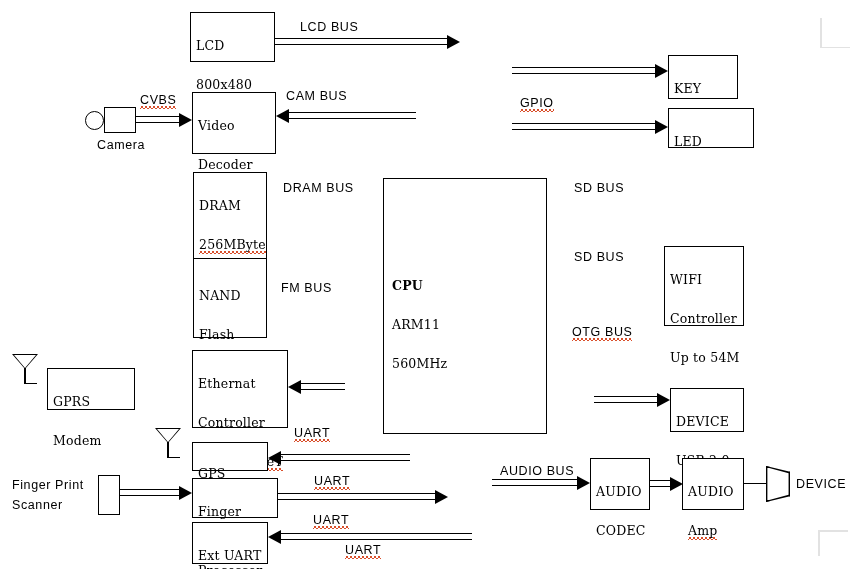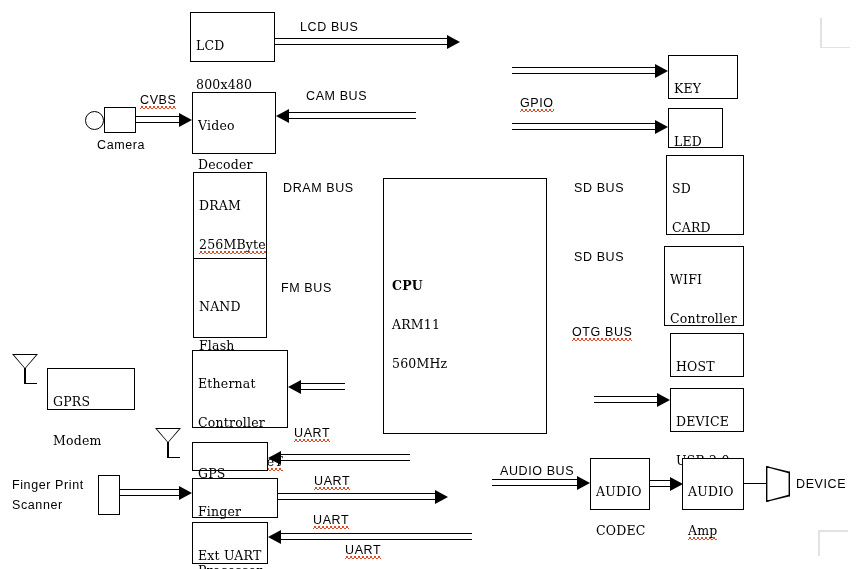--- a/index.html
+++ b/index.html
@@ -174,36 +174,36 @@
     <div class="shaft" style="left:0; right:12px;"></div>
     <div class="head"></div>
   </div>
 
   <div class="box" style="left:192px; top:92px; width:84px; height:62px;">
     <span class="ln">Video</span>
     <span class="ln">Decoder</span>
     <span class="ln">VGA</span>
   </div>
 
-  <div class="lbl" style="left:306px; top:89px;">CAM BUS</div>
+  <div class="lbl" style="left:286px; top:89px;">CAM BUS</div>
 
   <div class="arrow left" style="left:276px; top:112px; width:140px;">
     <div class="head"></div>
     <div class="shaft" style="left:12px; right:0;"></div>
   </div>
 
   <div class="box" style="left:193px; top:172px; width:74px; height:98px;">
     <span class="ln">DRAM</span>
     <span class="ln"><span class="sp">256MByte</span></span>
   </div>
 
   <div class="lbl" style="left:283px; top:181px;">DRAM BUS</div>
 
   <div class="box" style="left:193px; top:258px; width:74px; height:80px;">
-    <span class="ln" style="margin-top:15px;">NAND</span>
+    <span class="ln" style="margin-top:4px;">NAND</span>
     <span class="ln">Flash</span>
   </div>
 
   <div class="lbl" style="left:281px; top:261px;margin-top:20px;">FM BUS</div>
 
   <div class="box" style="left:383px; top:178px; width:164px; height:256px; padding-left:8px;">
     <span class="ln" style="margin-top:74px;font-weight:bold;">CPU</span>
     <span class="ln">ARM11</span>
     <span class="ln">560MHz</span>
   </div>
@@ -220,48 +220,39 @@
 
   <div class="lbl" style="left:520px; top:96px;">
     <span class="sp">GPIO</span>
   </div>
 
   <div class="arrow right" style="left:512px; top:123px; width:156px;">
     <div class="shaft" style="left:0; right:12px;"></div>
     <div class="head"></div>
   </div>
 
-  <div class="box" style="left:668px; top:108px; width:55px; height:40px;">
+  <div class="box" style="left:668px; top:108px; width:86px; height:40px;">
     <span class="ln">LED</span>
   </div>
 
   <div class="lbl" style="left:574px; top:181px;">SD BUS</div>
 
-  <div class="box" style="left:666px; top:155px; width:78px; height:80px;">
-    <span class="ln">SD</span>
-    <span class="ln">CARD</span>
-    <span class="ln">Connector</span>
-  </div>
 
   <div class="lbl" style="left:574px; top:250px;">SD BUS</div>
 
   <div class="box" style="left:664px; top:246px; width:80px; height:80px;">
     <span class="ln">WIFI</span>
     <span class="ln">Controller</span>
     <span class="ln">Up to 54M</span>
   </div>
 
   <div class="lbl" style="left:572px; top:325px;">
     <span class="sp">OTG BUS</span>
   </div>
 
-  <div class="box" style="left:670px; top:333px; width:74px; height:44px;">
-    <span class="ln">HOST</span>
-    <span class="ln">USB 1.0</span>
-  </div>
 
   <div class="arrow right" style="left:594px; top:396px; width:76px;">
     <div class="shaft" style="left:0; right:12px;"></div>
     <div class="head"></div>
   </div>
 
   <div class="box" style="left:670px; top:388px; width:74px; height:44px;">
     <span class="ln">DEVICE</span>
     <span class="ln">USB 2.0</span>
   </div>

